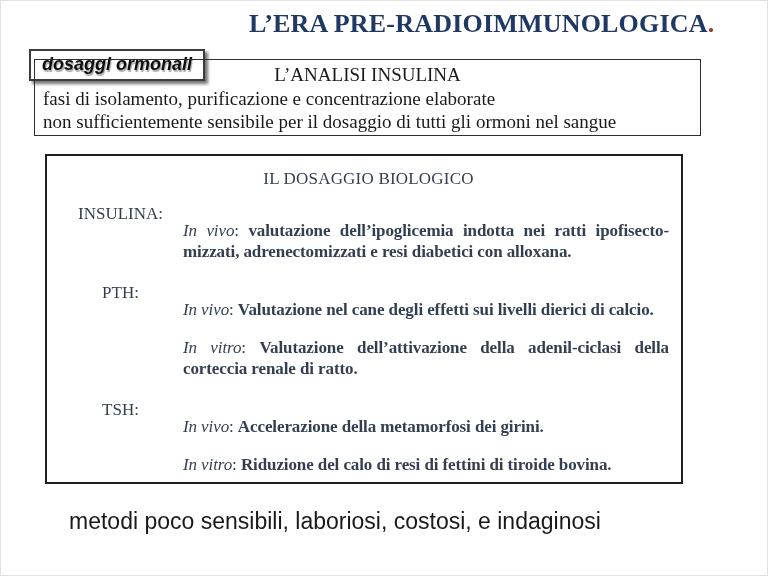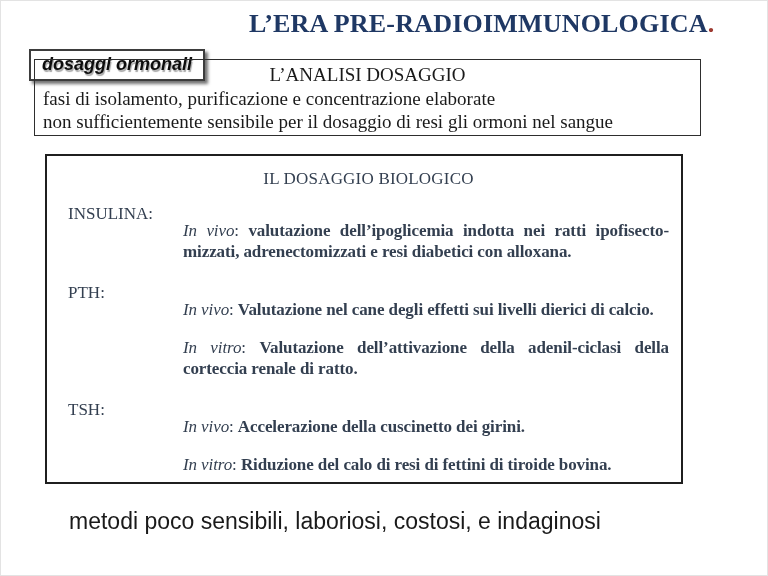--- a/index.html
+++ b/index.html
@@ -85,21 +85,21 @@
     margin: 0 0 14px 0;
     letter-spacing: 0.2px;
   }
   .hormone-group {
     display: flex;
     margin-bottom: 6px;
   }
   .hormone-label {
     flex: 0 0 115px;
     display: flex;
-    justify-content: flex-start;
+    justify-content: center;
     align-items: flex-start;
     padding-right: 10px;
     box-sizing: border-box;
   }
   .desc-col { flex: 1 1 auto; min-width: 0; }
   .entry {
     margin: 17px 0 14px 0;
     text-align: justify;
     letter-spacing: -0.1px;
   }
@@ -124,23 +124,23 @@
 
   <div class="badge">
     <span>dosaggi ormonali</span>
   </div>
 
   <div class="main-title">
     <span>L’ERA PRE-RADIOIMMUNOLOGICA</span><span class="period">.</span>
   </div>
 
   <div class="chem-box">
-    <div class="chem-heading">L’ANALISI DOSAGGIO</div>
+    <div class="chem-heading">L’ANALISI INSULINA</div>
     <div class="chem-line">fasi di isolamento, purificazione e concentrazione elaborate</div>
-    <div class="chem-line">non sufficientemente sensibile per il dosaggio di resi gli ormoni nel sangue</div>
+    <div class="chem-line">non sufficientemente sensibile per il dosaggio di tutti gli ormoni nel sangue</div>
   </div>
 
   <div class="bio-box">
     <div class="bio-heading">IL DOSAGGIO BIOLOGICO</div>
     <div id="bio-rows">
         <div class="hormone-group">
           <div class="hormone-label">
             <span class="h-name">INSULINA:</span>
             <span class="h-colon"></span>
           </div>
@@ -157,21 +157,21 @@
             <p class="entry"><span class="entry-label">In vivo</span><span class="entry-colon">: </span><span class="entry-text">Valutazione nel cane degli effetti sui livelli dierici di calcio.</span></p>
             <p class="entry"><span class="entry-label">In vitro</span><span class="entry-colon">: </span><span class="entry-text">Valutazione dell’attivazione della adenil-ciclasi della corteccia renale di ratto.</span></p>
           </div>
         </div>
         <div class="hormone-group">
           <div class="hormone-label">
             <span class="h-name">TSH</span>
             <span class="h-colon">:</span>
           </div>
           <div class="desc-col">
-            <p class="entry"><span class="entry-label">In vivo</span><span class="entry-colon">: </span><span class="entry-text">Accelerazione della cuscinetto dei girini.</span></p>
+            <p class="entry"><span class="entry-label">In vivo</span><span class="entry-colon">: </span><span class="entry-text">Accelerazione della metamorfosi dei girini.</span></p>
             <p class="entry"><span class="entry-label">In vitro</span><span class="entry-colon">: </span><span class="entry-text">Riduzione del calo di resi di fettini di tiroide bovina.</span></p>
           </div>
         </div>
       </div>
   </div>
 
   <div class="footer-line">metodi poco sensibili, laboriosi, costosi, e indaginosi</div>
 
 </div>
 

